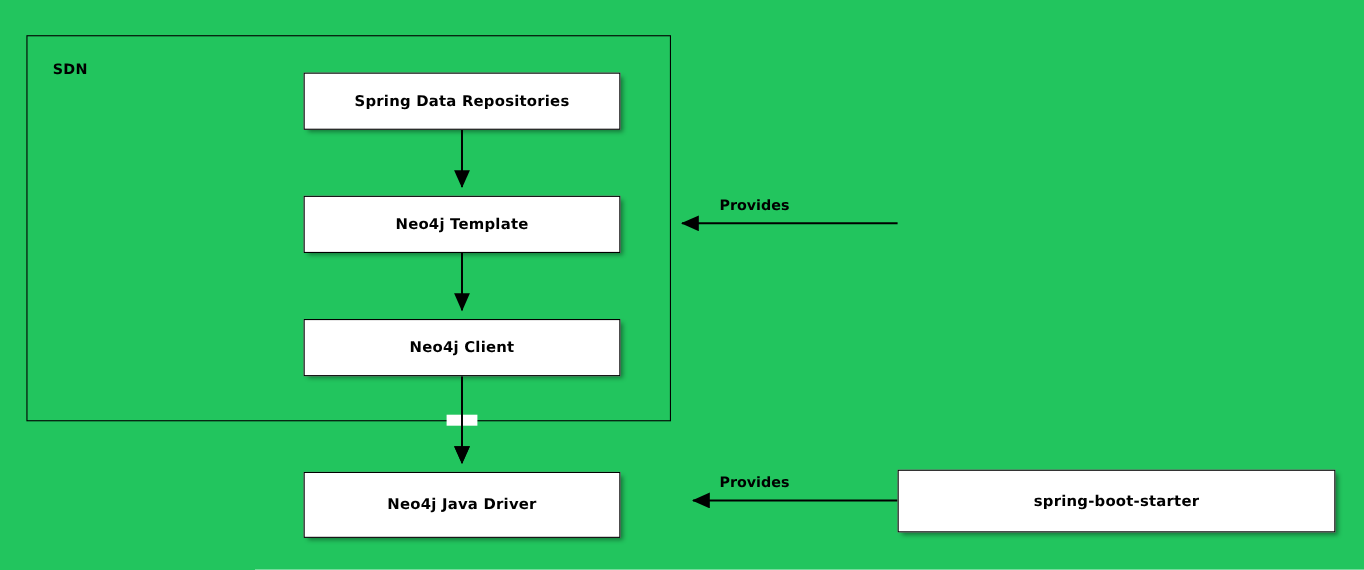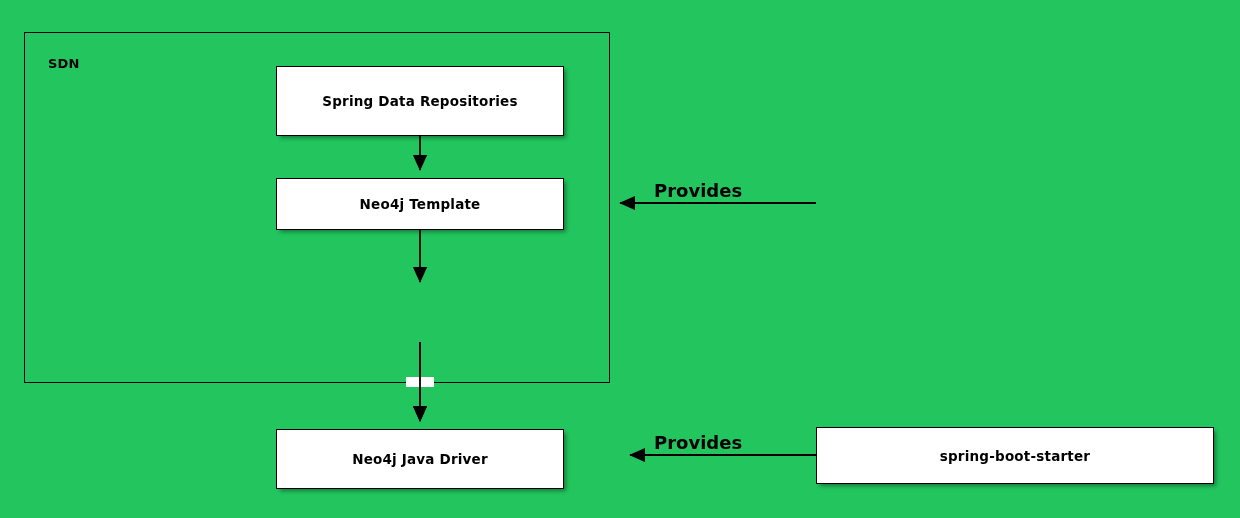--- a/index.html
+++ b/index.html
@@ -60,21 +60,21 @@
     box-shadow: 3px 3px 4px -1px rgba(0,0,0,0.38);
   }
   .node span {
     font-size: 13.5px;
     font-weight: bold;
     color: #000000;
     letter-spacing: 0.2px;
     white-space: nowrap;
   }
 
-  .node-repos    { left: 276px; top: 66px;  width: 288px; height: 70px; }
+  .node-repos    { left: 276px; top: 66px;  width: 288px; height: 52px; }
   .node-template { left: 276px; top: 178px; width: 288px; height: 52px; }
   .node-client   { left: 276px; top: 290px; width: 288px; height: 52px; }
   .node-driver   { left: 276px; top: 429px; width: 288px; height: 60px; }
   .node-sdn-starter    { left: 816px; top: 175px; width: 398px; height: 57px; }
   .node-spring-starter { left: 816px; top: 427px; width: 398px; height: 57px; text-align: center; }
 
   
   .side-note {
     position: absolute;
     left: 48px;
@@ -92,21 +92,21 @@
     left: 0;
     top: 0;
     width: 1240px;
     height: 518px;
     pointer-events: none;
   }
 
   
   .provides-label {
     position: absolute;
-    font-size: 18px;
+    font-size: 13px;
     font-weight: bold;
     color: #000000;
     white-space: nowrap;
   }
   .provides-top    { left: 654px; top: 180px; }
   .provides-bottom { left: 654px; top: 432px; }
 </style>
 </head>
 <body>
 
@@ -141,20 +141,23 @@
   </svg>
 
   <div class="node node-repos">
     <span>Spring Data Repositories</span>
   </div>
 
   <div class="node node-template">
     <span>Neo4j Template</span>
   </div>
 
+  <div class="node node-client">
+    <span>Neo4j Client</span>
+  </div>
 
   <div class="node node-driver">
     <span>Neo4j Java Driver</span>
   </div>
 
 
   <div class="node node-spring-starter">
     <span>spring-boot-starter</span>
   </div>
 

